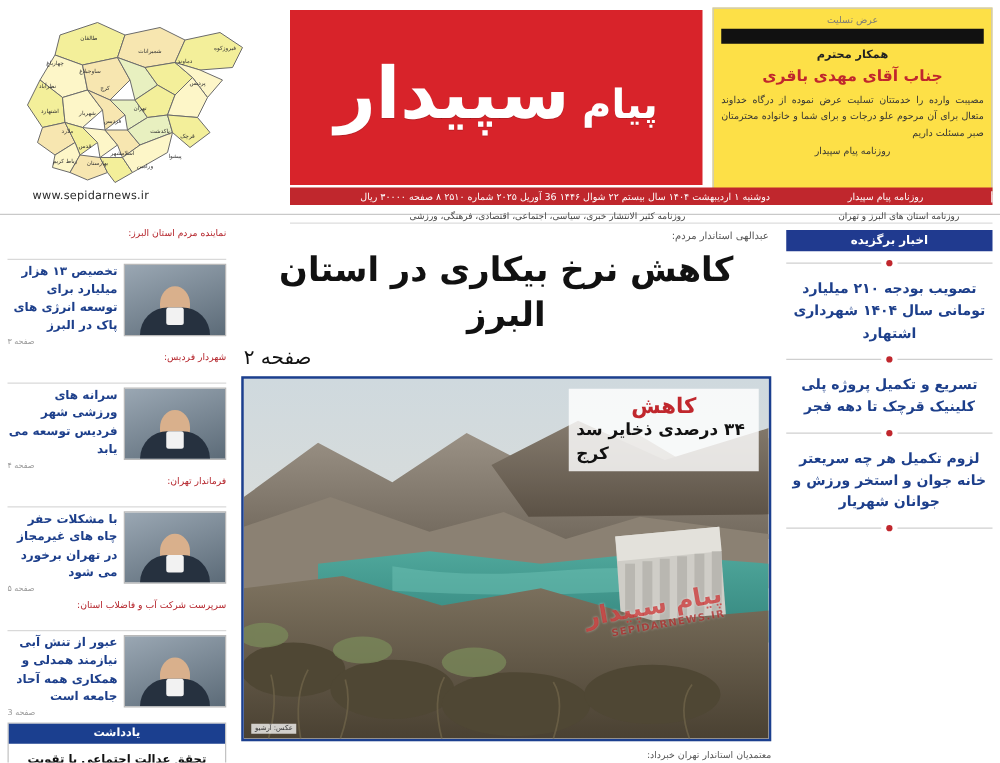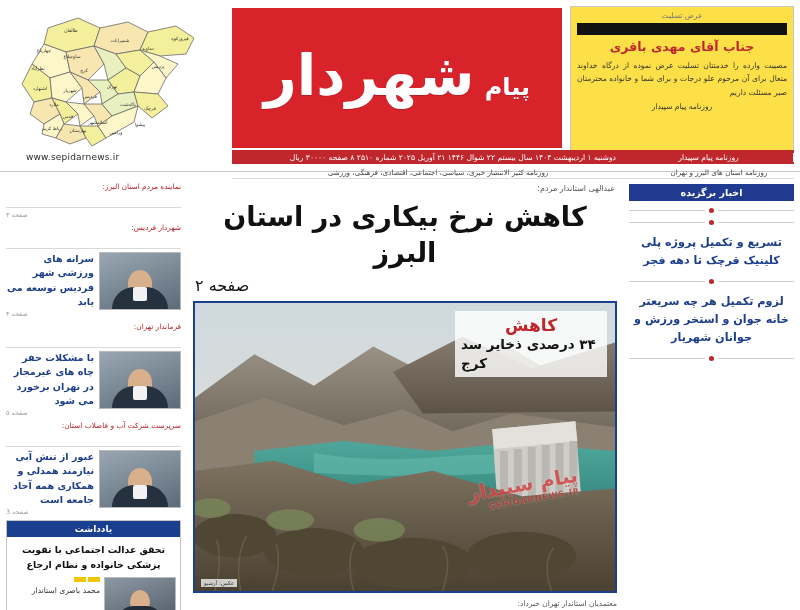--- a/index.html
+++ b/index.html
@@ -28,21 +28,21 @@
     position:absolute; left:232px; top:8px; width:330px; height:140px;
     background:#d8232a;
     display:flex; align-items:center; justify-content:center;
   }
   .logo-text {
     color:#fff; font-weight:bold; letter-spacing:0px;
     font-size:57px; line-height:1; padding-bottom:6px;
     text-shadow:0 1px 0 rgba(0,0,0,.15);
     display:flex; align-items:baseline; gap:10px; direction:rtl;
   }
-  .logo-text .small { font-size:24px; }
+  .logo-text .small { font-size:32px; }
 
   
   .obit {
     position:absolute; left:570px; top:6px; width:224px; height:150px;
     border:1px solid #c7c7c7; background:#fde047; padding:4px 6px;
     text-align:center; direction:rtl;
   }
   .obit .tiny { font-size:7.5px; color:#777; }
   .obit .blackbar {
     height:12px; background:#111; margin:3px 0 4px;
@@ -226,54 +226,56 @@
           <text x="142" y="104">قرچک</text>
           <text x="172" y="34">فیروزکوه</text>
           <text x="150" y="62">پردیس</text>
         </g>
       </svg>
     </div>
 
     <div class="logo-panel">
       <div class="logo-text">
         <span class="small">پیام</span>
-        <span>شهردار</span>
+        <span>سپیدار</span>
       </div>
     </div>
 
     <div class="obit">
       <div class="tiny">عرض تسلیت</div>
       <div class="blackbar"></div>
+      <div class="l1">همکار محترم</div>
       <div class="l2">جناب آقای مهدی باقری</div>
       <div class="body">مصیبت وارده را خدمتتان تسلیت عرض نموده از درگاه خداوند متعال برای آن مرحوم علو درجات و برای شما و خانواده محترمتان صبر مسئلت داریم</div>
       <div class="sign">روزنامه پیام سپیدار</div>
     </div>
 
     <div class="strip">
       <div class="right">روزنامه پیام سپیدار</div>
-      <div class="left">دوشنبه ۱ اردیبهشت ۱۴۰۴ سال بیستم ۲۲ شوال ۱۴۴۶ ۲۱ آوریل ۲۰۲۵ شماره ۲۵۱۰ ۸ صفحه ۳۰۰۰۰ ریال</div>
+      <div class="left">دوشنبه ۱ اردیبهشت ۱۴۰۴ سال بیستم ۲۲ شوال ۱۴۴۶ 36 آوریل ۲۰۲۵ شماره ۲۵۱۰ ۸ صفحه ۳۰۰۰۰ ریال</div>
     </div>
 
     <div class="weburl">www.sepidarnews.ir</div>
 
     <div class="subline">
       <div class="r">روزنامه استان های البرز و تهران</div>
       <div class="c">روزنامه کثیر الانتشار خبری، سیاسی، اجتماعی، اقتصادی، فرهنگی، ورزشی</div>
     </div>
   </div>
 
   <div class="body-wrap">
 
     <div class="col-right">
       <div class="hdr-bar">اخبار برگزیده</div>
       <div class="dot-rule">
           <b></b>
           <i></i>
           <b></b>
         </div>
+      <div class="brief">تصویب بودجه ۲۱۰ میلیارد تومانی سال ۱۴۰۴ شهرداری اشتهارد</div>
       <div class="dot-rule">
           <b></b>
           <i></i>
           <b></b>
         </div>
       <div class="brief">تسریع و تکمیل پروژه پلی کلینیک قرچک تا دهه فجر</div>
       <div class="dot-rule">
           <b></b>
           <i></i>
           <b></b>
@@ -373,20 +375,28 @@
       <div class="mid-bottom">
         <div class="k">معتمدیان استاندار تهران خبرداد:</div>
 
       </div>
     </div>
 
     <div class="col-left">
 
       <div class="item">
         <div class="tag">نماینده مردم استان البرز:</div>
+        <div class="row">
+          <div class="thumb">
+            <span class="face"></span>
+              <span class="body"></span>
+              <span class="collar"></span>
+          </div>
+          <div class="txt">تخصیص ۱۳ هزار میلیارد برای توسعه انرژی های پاک در البرز</div>
+        </div>
         <div class="more">صفحه ۳</div>
       </div>
 
       <div class="item">
         <div class="tag">شهردار فردیس:</div>
         <div class="row">
           <div class="thumb">
             <span class="face"></span>
               <span class="body"></span>
               <span class="collar"></span>

